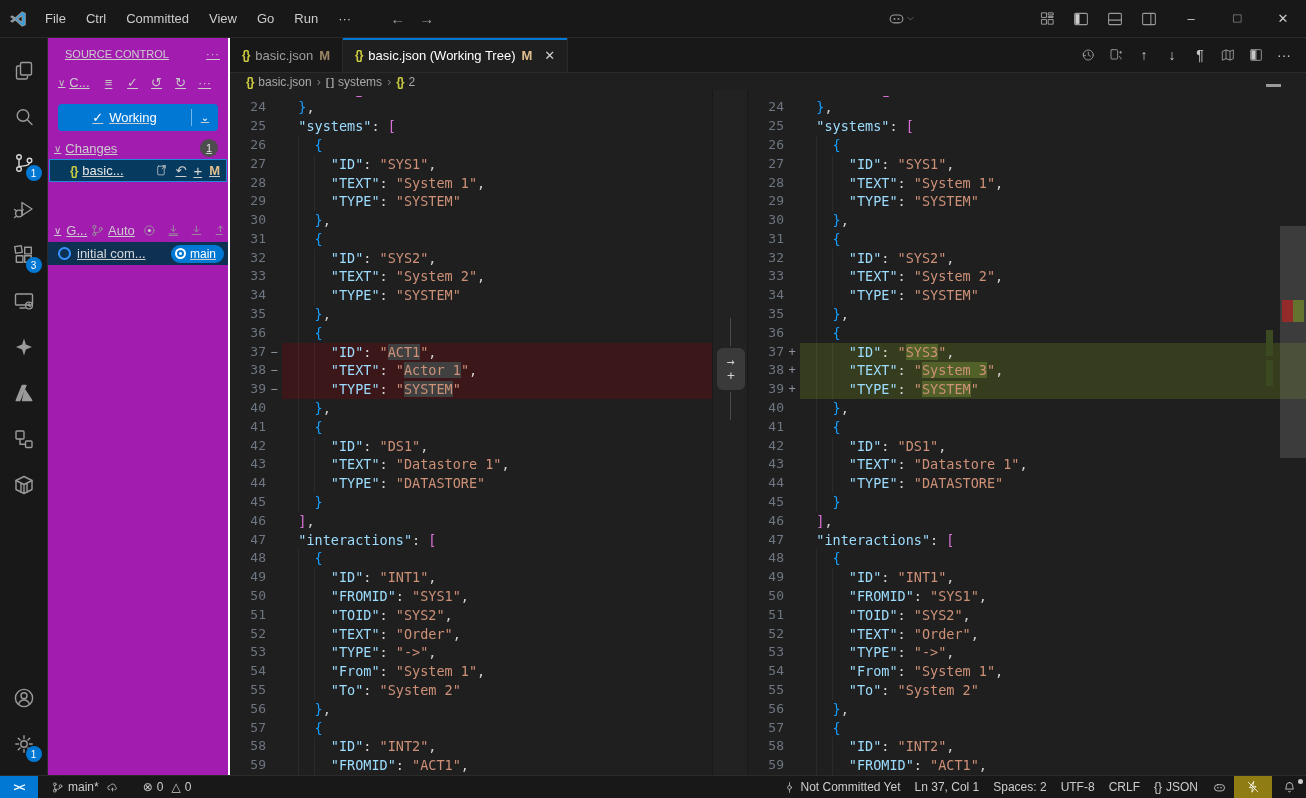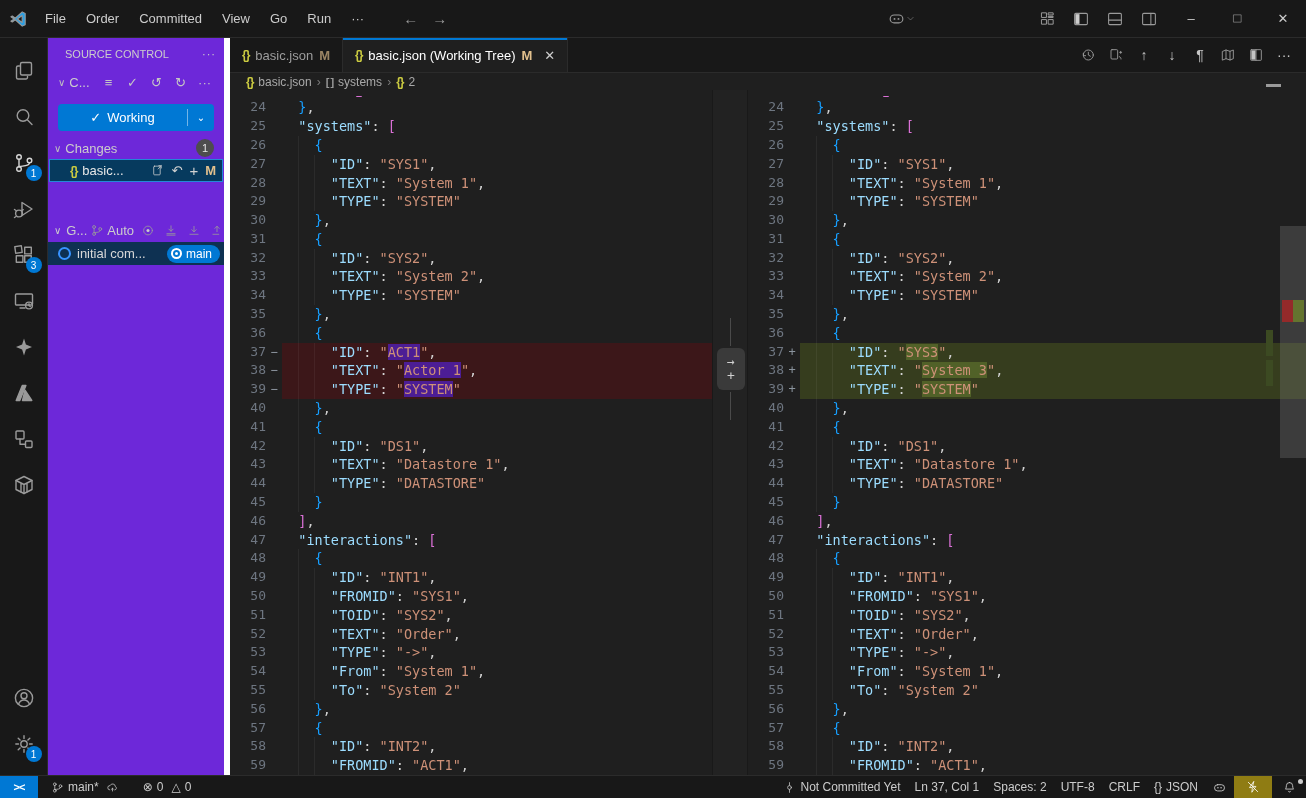--- a/index.html
+++ b/index.html
@@ -32,21 +32,21 @@
 
   
   .activitybar { width:48px; background:#181818; border-right:1px solid #2b2b2b; display:flex; flex-direction:column; align-items:center; padding-top:10px; }
   .ab-item { position:relative; width:44px; height:46px; display:flex; align-items:center; justify-content:center; }
   .ab-item svg { width:24px; height:24px; }
   .ab-item.active svg { stroke:#d7d7d7; }
   .ab-badge { position:absolute; right:4px; bottom:5px; min-width:16px; height:16px; padding:0 4px; border-radius:9px; background:#0078d4; color:#fff; font-size:10px; display:flex; align-items:center; justify-content:center; }
   .ab-spacer { flex:1; }
 
   
-  .sidebar { width:182px; background:#6d28d9; border-right:6px solid #ffffff; overflow:hidden; font-size:13px; }
+  .sidebar { width:182px; background:#a21caf; border-right:2px solid #ffffff; overflow:hidden; font-size:13px;text-decoration:underline; }
   .sb-title { height:32px; display:flex; align-items:center; padding:0 8px 0 17px; font-size:11px; color:#cccccc; }
   .sb-title .more { margin-left:auto; color:#cccccc; letter-spacing:1px; }
   .sb-row-icons { display:flex; align-items:center; gap:2px; padding:2px 4px 4px 10px; color:#cccccc; }
   .sb-row-icons .chev { font-size:10px; color:#c0c0c0; margin-right:2px; }
   .sb-row-icons .lbl { margin-right:6px; }
   .sb-row-icons .mi { width:22px; height:20px; display:inline-flex; align-items:center; justify-content:center; font-size:13px; color:#c5c5c5; }
   .msg-input { margin:2px 10px 0; height:26px; background:#313131; border:1px solid #3c3c3c; border-radius:4px; display:flex; align-items:center; padding:0 8px; color:#989898; font-size:12.5px; white-space:nowrap; overflow:hidden; }
   .commit-btn { margin:8px 10px 6px; height:27px; border-radius:4px; background:#0078d4; color:#ffffff; display:flex; align-items:stretch; overflow:hidden; }
   .commit-main { flex:1; display:flex; align-items:center; justify-content:center; gap:6px; font-size:13px; }
   .commit-sep { width:1px; background:rgba(255,255,255,.45); margin:5px 0; }
@@ -89,21 +89,21 @@
   .pane.right { flex:1; }
   .gutter-mid { width:36px; background:#222222; border-left:1px solid #191919; border-right:1px solid #191919; position:relative; }
   .code-row { display:flex; height:18.8px; line-height:18.8px; white-space:pre; }
   .ln { width:36px; text-align:right; color:#6e7681; flex:0 0 auto; font-size:13px; }
   .mk { width:16px; text-align:center; color:#8b949e; flex:0 0 auto; font-size:12px; }
   .body { flex:1; position:relative; min-width:0; }
   .code-row.del .body { background:#3c1719; }
   .code-row.add .body { background:#363d1e; }
   .t-p { color:#d4d4d4; } .t-k { color:#9cdcfe; } .t-s { color:#ce9178; }
   .t-bb { color:#179fff; } .t-bp { color:#da70d6; }
-  .t-di { color:#ce9178; background:#4c1d95;margin-top:24px; }
+  .t-di { color:#ce9178; background:#404040;margin-top:24px; }
   .t-ai { color:#ce9178; background:#516128; }
   .guide { position:absolute; top:0; bottom:0; width:1px; background:rgba(255,255,255,.055); }
   .sliver { height:6px; position:relative; overflow:hidden; }
   .sliver i { position:absolute; bottom:1px; width:6px; height:3px; background:#da70d6; border-radius:1px; }
 
   .diff-widget { position:absolute; left:4px; top:258px; width:28px; height:42px; background:#3a3a3a; border-radius:6px; display:flex; flex-direction:column; align-items:center; justify-content:center; color:#d0d0d0; z-index:3; }
   .diff-widget .aw { font-size:13px; line-height:14px; }
   .sash-line { position:absolute; left:17px; width:1px; background:#4a4a4a; }
 
   
@@ -131,21 +131,21 @@
 <div id="window">
 
   <div class="titlebar">
     <div class="vscode-logo ico">
       <svg width="18" height="18" viewBox="0 0 24 24" stroke="none">
           <path fill="#2b9fe3" d="M17.6 2.5 8.3 11 4.4 8 2.5 9l4.3 3-4.3 3 1.9 1 3.9-3 9.3 8.5 4-1.9v-15zM17.5 7.3v9.4L11.2 12z"></path>
         </svg>
     </div>
     <div id="menus">
         <span>File</span>
-        <span>Order</span>
+        <span>Ctrl</span>
         <span>Committed</span>
         <span>View</span>
         <span>Go</span>
         <span>Run</span>
         <span>···</span>
       </div>
     <div class="nav-arrows">
       <span class="ico">←</span>
       <span class="ico">→</span>
     </div>

